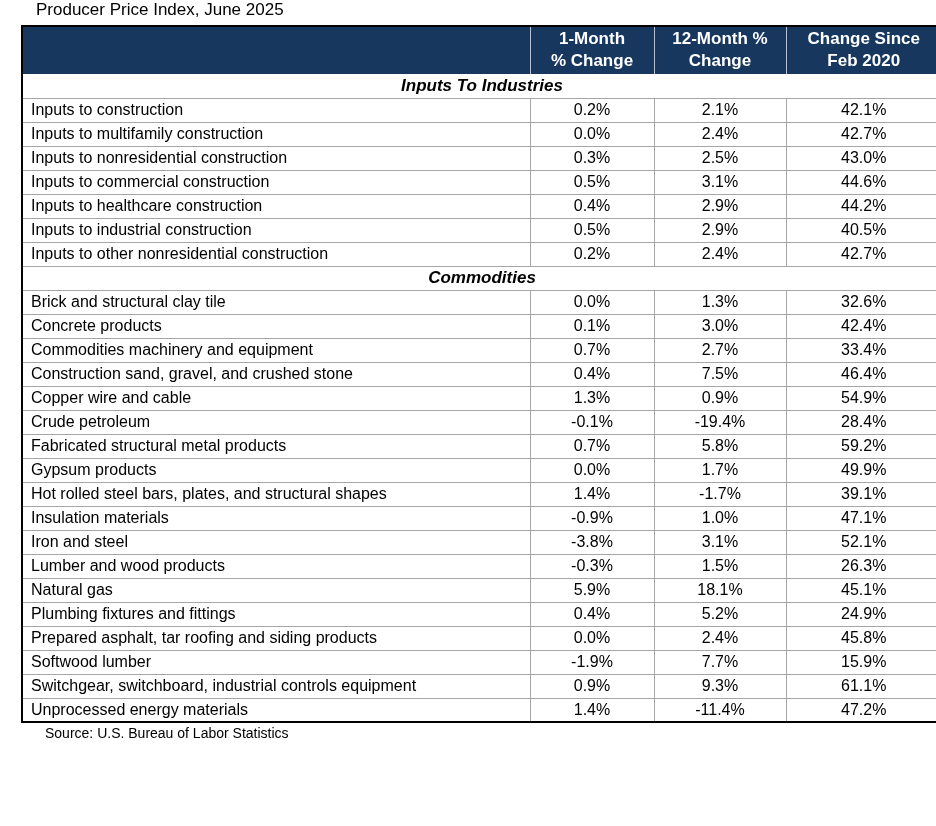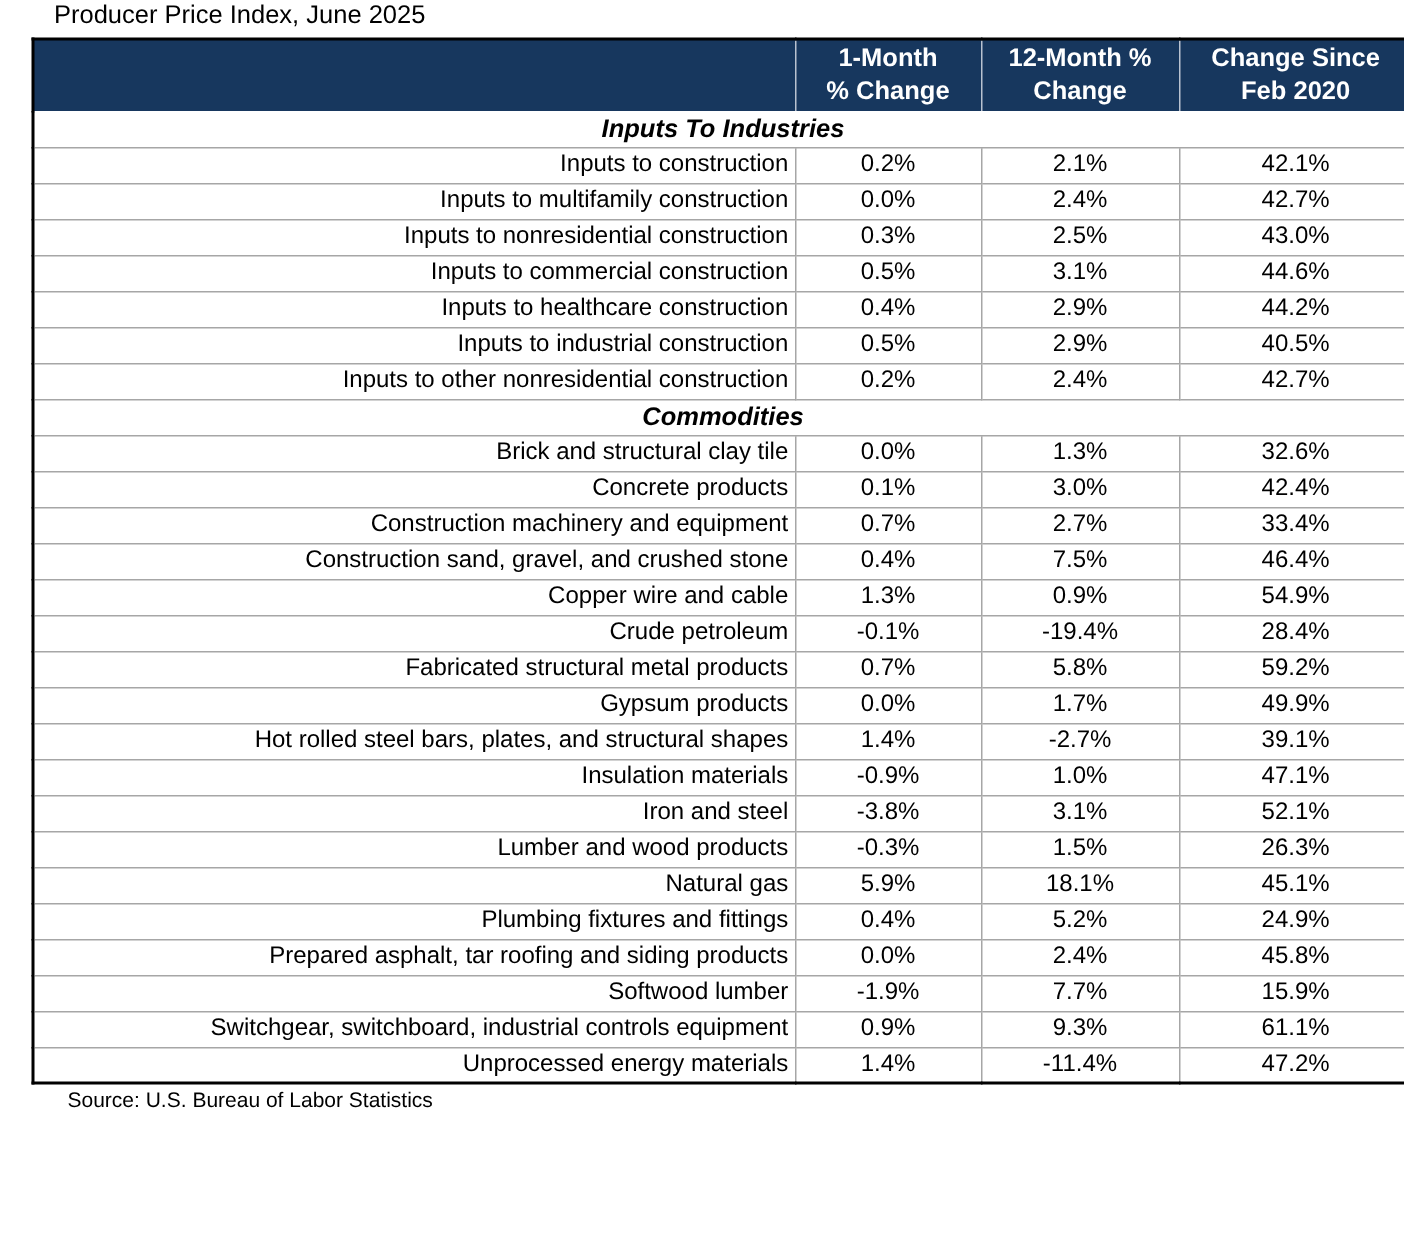--- a/index.html
+++ b/index.html
@@ -47,21 +47,21 @@
   tbody td {
     height: 24px;
     font-size: 16px;
     line-height: 20px;
     border: 1px solid #a6a6a6;
     vertical-align: middle;
     padding: 0 4px;
     overflow: hidden;
     white-space: nowrap;
   }
-  td.lbl  { text-align: right; padding-left: 20px; }
+  td.lbl  { text-align: left; padding-left: 8px; }
   td.num  { text-align: center; }
   td.section {
     text-align: center;
     font-weight: bold;
     font-style: italic;
     font-size: 17px;
     border-left: none;
     border-right: none;
   }
   .source-line {
@@ -148,21 +148,21 @@
         <td class="num">1.3%</td>
         <td class="num">32.6%</td>
       </tr>
       <tr>
         <td class="lbl">Concrete products</td>
         <td class="num">0.1%</td>
         <td class="num">3.0%</td>
         <td class="num">42.4%</td>
       </tr>
       <tr>
-        <td class="lbl">Construction machinery and equipment</td>
+        <td class="lbl">Commodities machinery and equipment</td>
         <td class="num">0.7%</td>
         <td class="num">2.7%</td>
         <td class="num">33.4%</td>
       </tr>
       <tr>
         <td class="lbl">Construction sand, gravel, and crushed stone</td>
         <td class="num">0.4%</td>
         <td class="num">7.5%</td>
         <td class="num">46.4%</td>
       </tr>
@@ -186,21 +186,21 @@
       </tr>
       <tr>
         <td class="lbl">Gypsum products</td>
         <td class="num">0.0%</td>
         <td class="num">1.7%</td>
         <td class="num">49.9%</td>
       </tr>
       <tr>
         <td class="lbl">Hot rolled steel bars, plates, and structural shapes</td>
         <td class="num">1.4%</td>
-        <td class="num">-2.7%</td>
+        <td class="num">-1.7%</td>
         <td class="num">39.1%</td>
       </tr>
       <tr>
         <td class="lbl">Insulation materials</td>
         <td class="num">-0.9%</td>
         <td class="num">1.0%</td>
         <td class="num">47.1%</td>
       </tr>
       <tr>
         <td class="lbl">Iron and steel</td>

